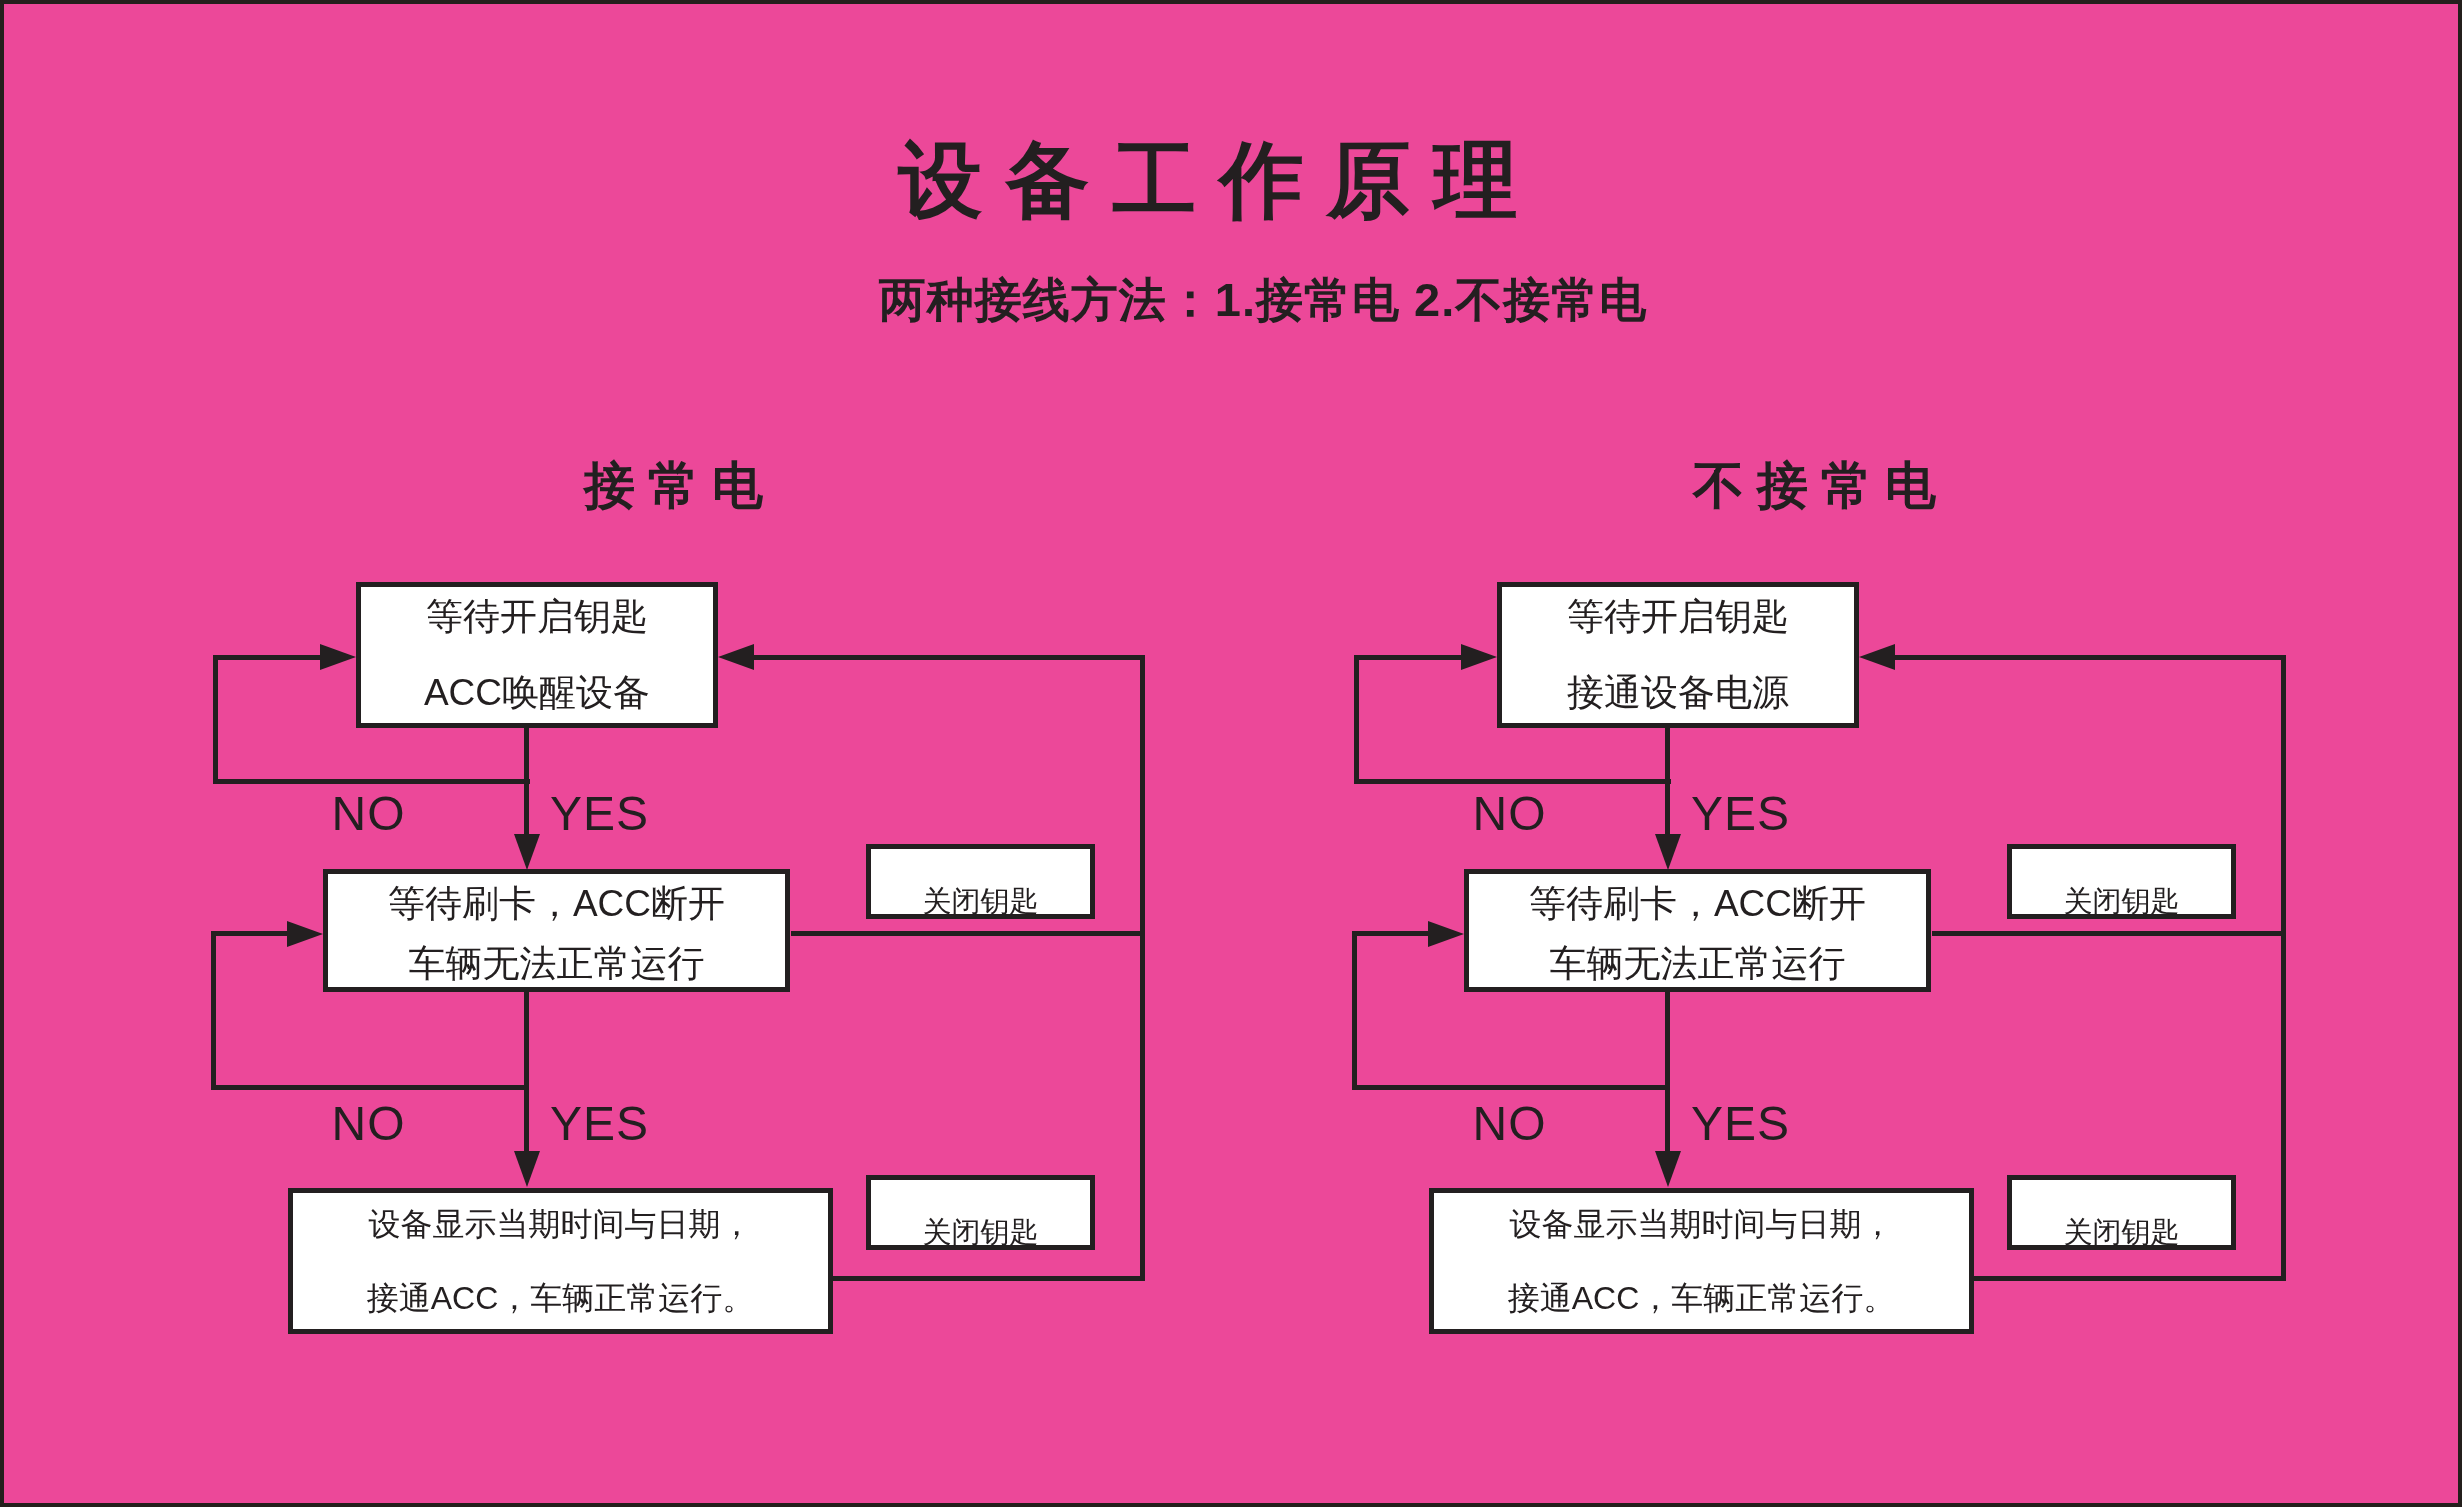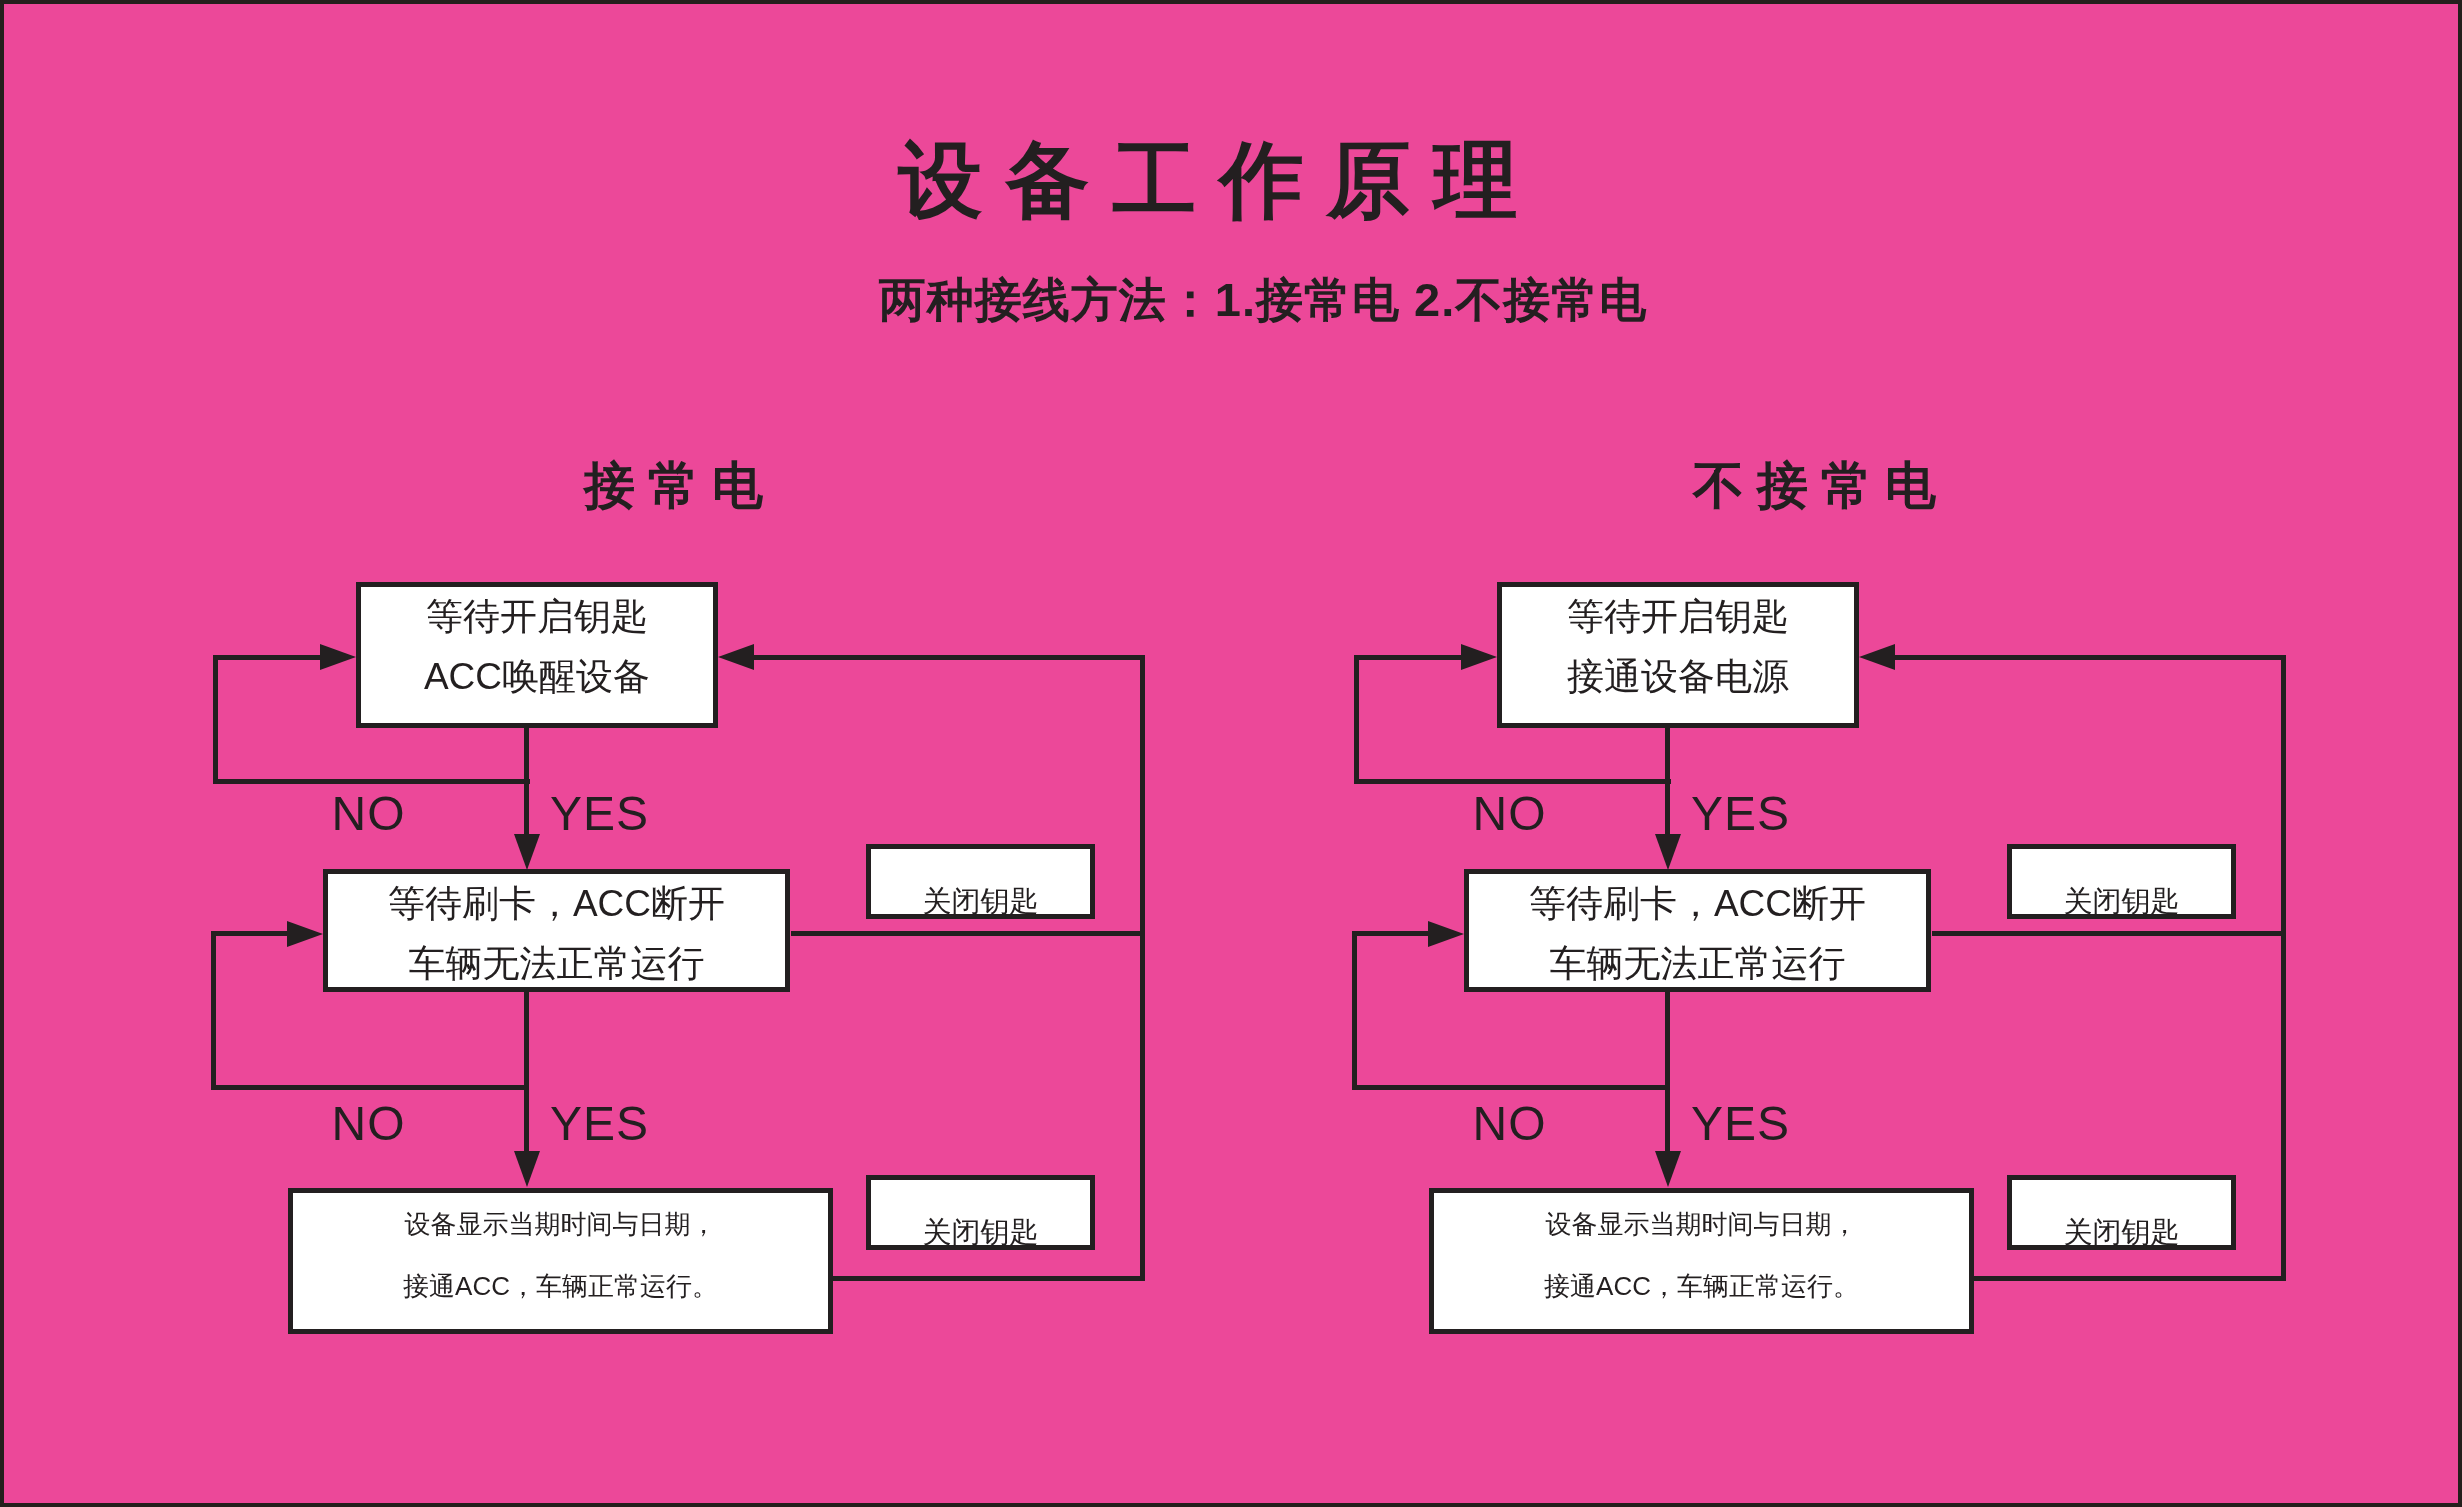--- a/index.html
+++ b/index.html
@@ -37,28 +37,28 @@
   .dheader {
     position: absolute; left: 0; top: -105px; width: 1000px;
     text-align: center; font-size: 51px; font-weight: bold;
     letter-spacing: 13px;
   }
 
   
   .fbox {
     position: absolute; background: #fff;
     border: 5px solid var(--ink); box-sizing: border-box;
-    display: flex; flex-direction: column; align-items: center; justify-content: flex-start;
+    display: flex; flex-direction: column; align-items: center; justify-content: space-between;
     text-align: center;
   }
   .tline { font-size: 37px; line-height: 60px; white-space: nowrap; }
   .box1 { left: 176px;  top: 25px;   width: 362px;  height: 146px; }
   .box2 { left: 143px;  top: 312px;  width: 467px;  height: 123px; }
   .box3 { left: 108px;  top: 631px; width: 545px; height: 146px; }
-  .box3 .tline { font-size: 26px; line-height: 62px; }
+  .box3 .tline { font-size: 32px; line-height: 62px; }
   .kb   { left: 686px; width: 229px; height: 75px; }
   .kb .tline { font-size: 29px; line-height: 40px; margin-top: 32px; }
   .kb-top    { top: 287px; }
   .kb-bottom { top: 618px; }
 
   
   .line { position: absolute; background: var(--ink); }
   .v1      { left: 344px;  top: 171px;  width: 5px;  height: 110px; }
   .loop1-h { left: 33px;   top: 222px;  width: 317px; height: 5px; }
   .loop1-v { left: 33px;   top: 98px;  width: 5px;  height: 129px; }

